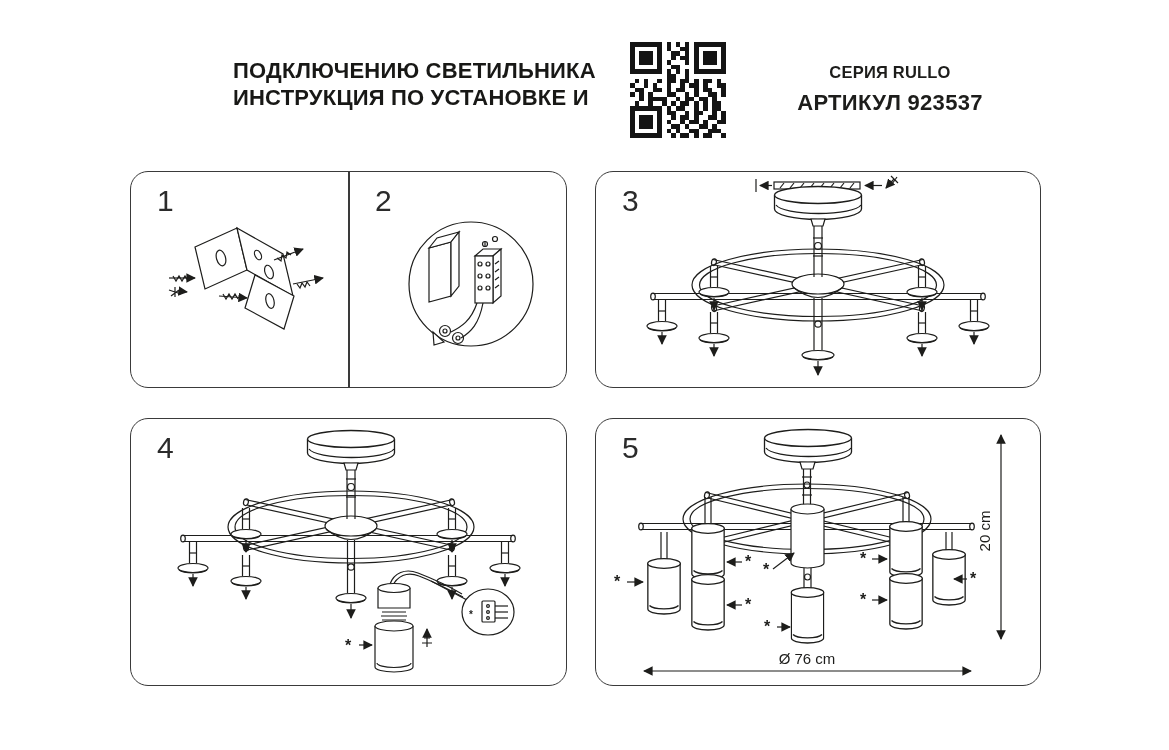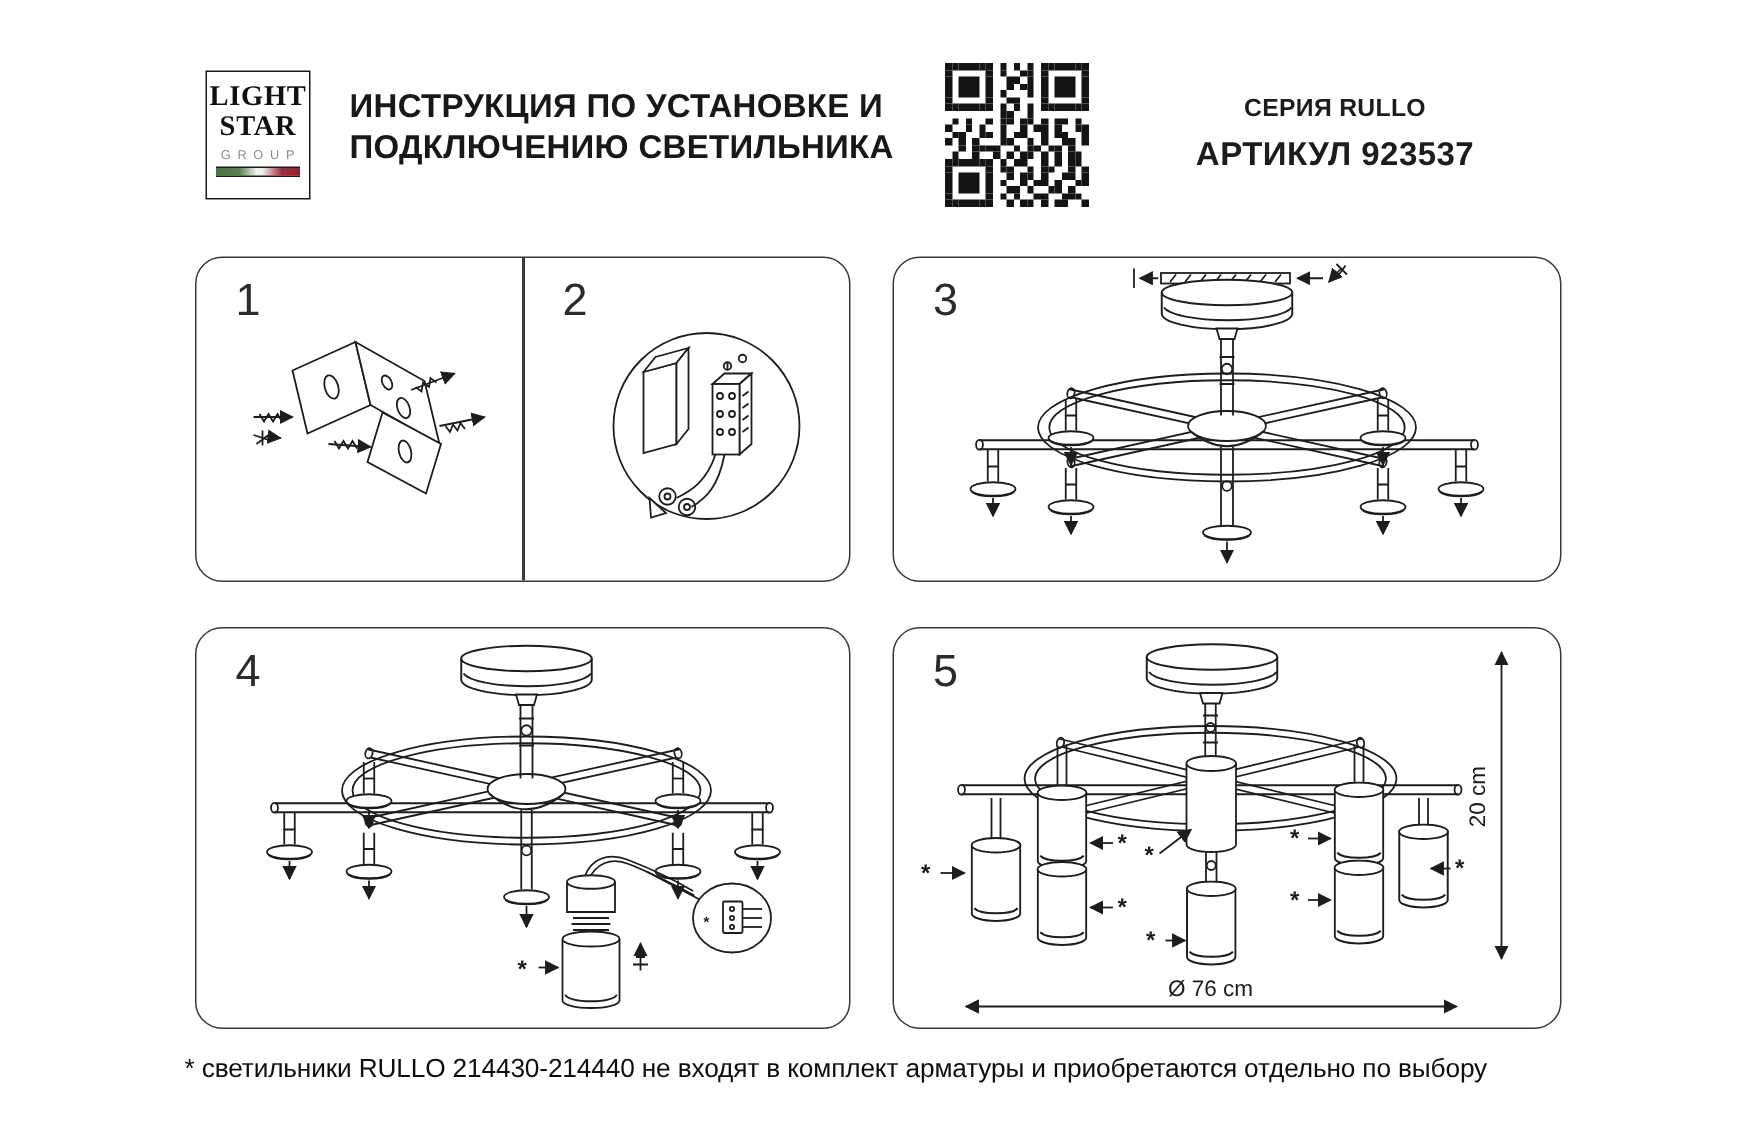--- a/index.html
+++ b/index.html
@@ -86,30 +86,24 @@
       <symbol id="shd" viewBox="0 0 34 58">
         <g stroke="#1d1d1b" stroke-width="1.3">
           <path d="M0.85,5 V51 A16.15,5 0 0 0 33.15,51 V5" fill="#fff"></path>
           <path d="M2.5,47.5 A15,4.5 0 0 0 31.5,47.5" fill="none"></path>
           <ellipse cx="17" cy="5.5" rx="16.3" ry="4.8" fill="#fff"></ellipse>
         </g>
       </symbol>
     </defs>
   </svg>
 
-  <div class="logo-box">
-    <div class="logo-word">LIGHT</div>
-    <div class="logo-word">STAR</div>
-    <div class="logo-group">GROUP</div>
-    <div class="logo-flag"></div>
-  </div>
 
   <div class="main-title">
+    <div>ПОДКЛЮЧЕНИЮ СВЕТИЛЬНИКА</div>
     <div>ИНСТРУКЦИЯ ПО УСТАНОВКЕ И</div>
-    <div>ПОДКЛЮЧЕНИЮ СВЕТИЛЬНИКА</div>
   </div>
 
   <div class="qr">
       <b style="grid-area: 1 / 1;"></b>
       <b style="grid-area: 1 / 2;"></b>
       <b style="grid-area: 1 / 3;"></b>
       <b style="grid-area: 1 / 4;"></b>
       <b style="grid-area: 1 / 5;"></b>
       <b style="grid-area: 1 / 6;"></b>
       <b style="grid-area: 1 / 7;"></b>
@@ -636,14 +630,13 @@
         <text x="168" y="213">*</text>
         <text x="264" y="145">*</text>
         <text x="264" y="186">*</text>
         <text x="374" y="165">*</text>
       </g>
       <text x="211" y="245" font-size="15" fill="#1d1d1b" text-anchor="middle">Ø 76 cm</text>
       <text x="394" y="112" font-size="15" fill="#1d1d1b" text-anchor="middle" transform="rotate(-90 394 112)">20 cm</text>
     </svg>
   </div>
 
-  <div class="footnote">* светильники RULLO 214430-214440 не входят в комплект арматуры и приобретаются отдельно по выбору</div>
 </div>
 
 </body></html>

